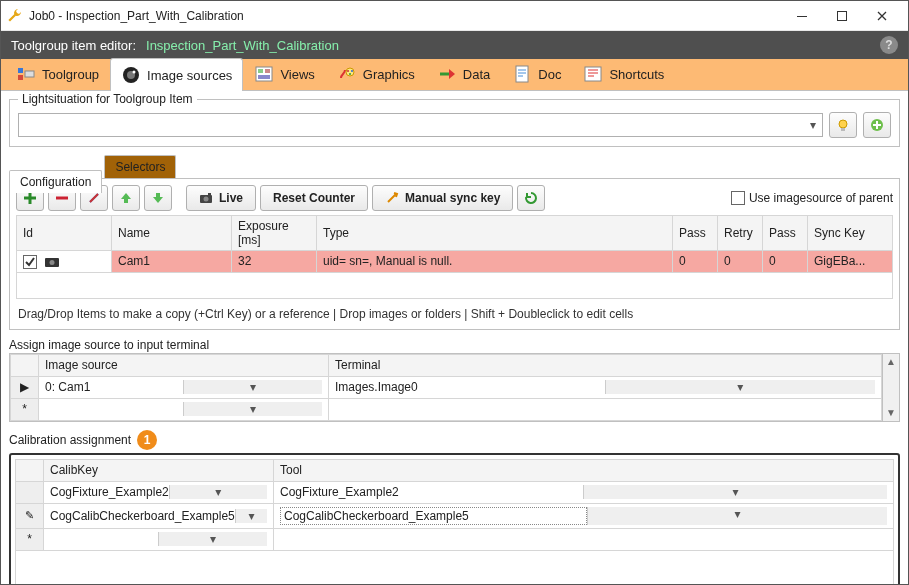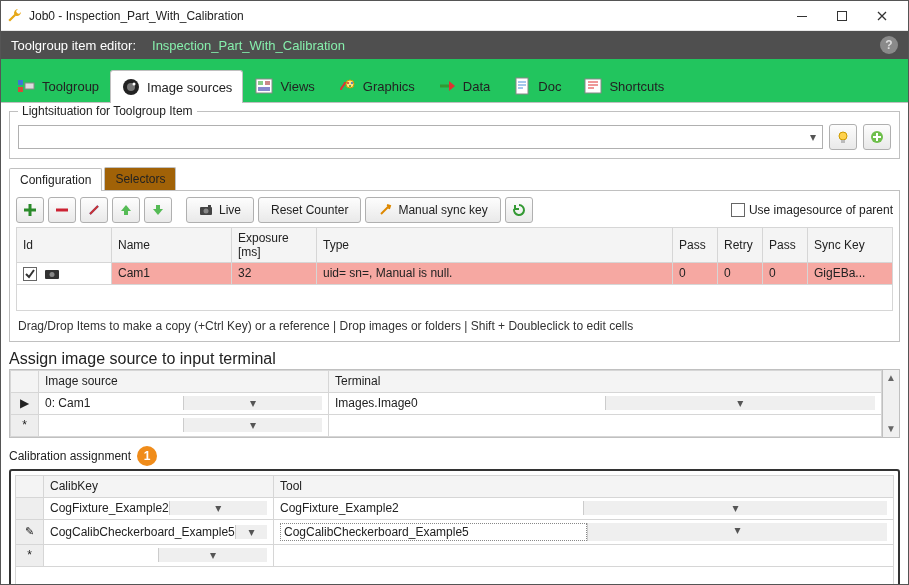--- a/index.html
+++ b/index.html
@@ -5,41 +5,41 @@
   * { box-sizing: border-box; }
   html, body { margin: 0; padding: 0; font-family: "Segoe UI", Tahoma, sans-serif; font-size: 12px; color: #222; }
   .window { width: 909px; height: 585px; border: 1px solid #555; background: #fff; display: flex; flex-direction: column; position: relative; justify-content: space-between;}
   .titlebar { height: 30px; background: #fff; display: flex; align-items: center; padding: 0 6px; border-bottom: 1px solid #e8e8e8;}
   .titlebar .wrench { width: 16px; height: 16px; margin-right: 6px; }
   .title-text { flex: 1; }
   .win-controls { display: flex; }
   .win-btn { width: 40px; height: 28px; display: flex; align-items: center; justify-content: center; }
 
   .toolstrip { background: #4f4f4f; color: #fff; height: 28px; display: flex; align-items: center; padding: 0 10px; font-size: 13px;}
-  .toolstrip .lbl { margin-right: 16px; }
+  .toolstrip .lbl { margin-right: 10px; }
   .toolstrip .name { color: #86efac; }
   .toolstrip .help { margin-left: auto; width:18px;height:18px;border-radius:9px;background:#8a8a8a;color:#ddd;display:flex;align-items:center;justify-content:center;font-weight:bold;font-size:12px;}
 
-  .ribbon { height: 44px; background:#22c55e; display:flex; align-items:flex-end; border-bottom:1px solid #c0c0c0; padding:0 4px;}
+  .ribbon { height: 32px; background:#fdba74; display:flex; align-items:flex-end; border-bottom:1px solid #c0c0c0; padding:0 4px;}
   .rtab { display:flex; align-items:center; gap:6px; padding:6px 10px; border:1px solid transparent; border-bottom:none; cursor:default; font-size:13px;}
   .rtab.active { background:#fff; border-color:#c0c0c0; position:relative; top:1px; border-radius:3px 3px 0 0;}
   .rtab .ico { width:20px; height:20px; display:flex; align-items:center; justify-content:center;}
 
   .client { flex:1; padding:8px 8px 6px 8px; display:flex; flex-direction:column; gap:8px; overflow:hidden;}
   .group { border:1px solid #c0c0c0; padding:8px; position:relative;}
   .group-title { position:absolute; top:-8px; left:8px; background:#fff; padding:0 4px; font-size:12px;}
   .row { display:flex; align-items:center; gap:6px; }
   .combo { flex:1; height:24px; border:1px solid #b0b0b0; background:#fff; display:flex; align-items:center; justify-content:flex-end;}
   .combo .drop { width:18px; text-align:center; color:#555;}
   .iconbtn { width:28px;height:26px;border:1px solid #b0b0b0;border-radius:3px;background:linear-gradient(#fdfdfd,#e9e9e9);display:flex;align-items:center;justify-content:center;}
-  .txtbtn { height:26px; padding:0 12px; border:1px solid #b0b0b0;border-radius:3px;background:linear-gradient(#fdfdfd,#e9e9e9);display:flex;align-items:center;gap:6px;}
+  .txtbtn { height:26px; padding:0 12px; border:1px solid #b0b0b0;border-radius:3px;background:linear-gradient(#fdfdfd,#e9e9e9);display:flex;align-items:center;gap:6px;font-weight:bold;}
 
   .subtabs { display:flex; border-bottom:1px solid #c0c0c0; }
   .subtab { padding:4px 10px; border:1px solid #c0c0c0; border-bottom:none; background:#a16207; margin-right:2px; font-size:12px; border-radius:2px 2px 0 0;}
-  .subtab.active{ background:#fff; position:relative; top:1px;}
+  .subtab.active{ background:#fff; position:relative; top:15px;}
 
   .cfg-area { border:1px solid #c0c0c0; border-top:none; padding:6px 6px 4px 6px; display:flex;flex-direction:column;gap:4px;}
   .toolbar { display:flex; align-items:center; gap:4px;}
   .chk { width:14px;height:14px;border:1px solid #666; display:inline-block; vertical-align:middle; margin-right:4px;}
   .spacer{flex:1;}
 
   table.grid { width:100%; border-collapse:collapse; font-size:12px;}
   table.grid th, table.grid td { border:1px solid #d6d6d6; padding:3px 6px; text-align:left; background:#fff;}
   table.grid th { background:#f4f4f4; font-weight:normal;}
   tr.pink td { background:#f6a8a2 !important; }
@@ -309,21 +309,21 @@
             <tr>
                 <td colspan="8" style="height:26px;"></td>
               </tr>
           </tbody>
         </table>
         <div class="hint">Drag/Drop Items to make a copy (+Ctrl Key) or a reference | Drop images or folders | Shift + Doubleclick to edit cells</div>
       </div>
     </div>
 
     <div style="display:flex;flex-direction:column;gap:1px;">
-      <span style="font-size:16px;">Assign image source to input terminal</span>
+      <span style="font-size:12px;">Assign image source to input terminal</span>
       <div class="scrollwrap">
         <div class="inner">
           <table class="grid assign">
             <colgroup>
                 <col style="width:28px">
                 <col style="width:290px">
                 <col>
               </colgroup>
             <thead>
                 <tr>

